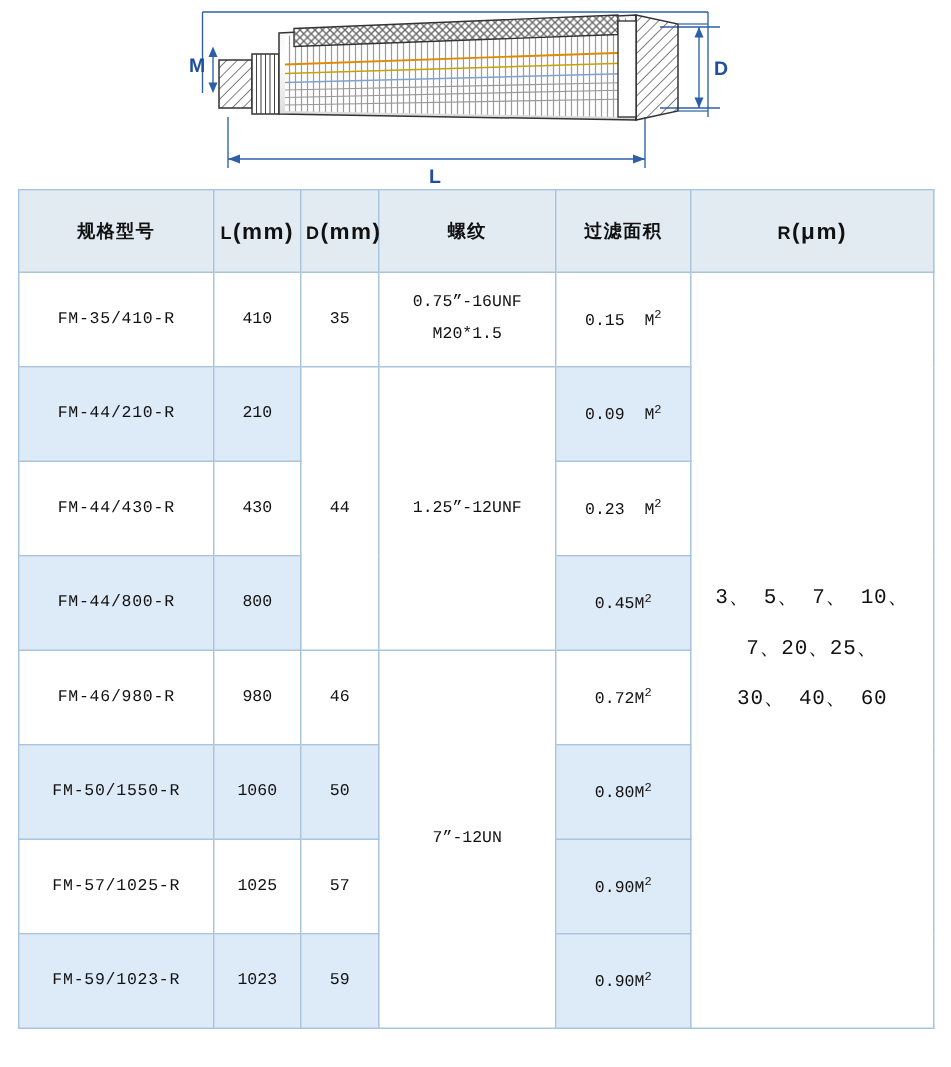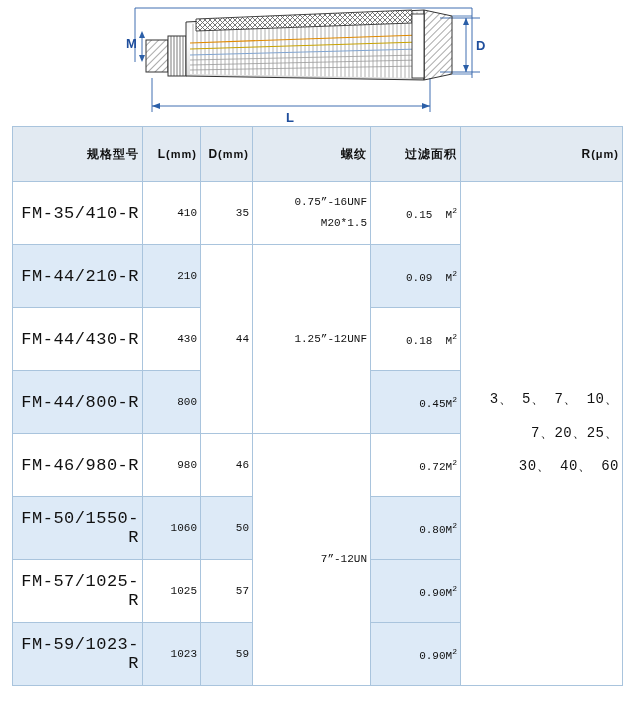--- a/index.html
+++ b/index.html
@@ -33,42 +33,42 @@
     width: 634px;
   }
   table.spec {
     border-collapse: collapse;
     width: 610px;
     table-layout: fixed;
     font-size: 11px;
   }
   table.spec th, table.spec td {
     border: 1px solid #a9c4dd;
-    text-align: right;
+    text-align: center;
     vertical-align: middle;
     padding: 2px 3px;
     font-weight: normal;
     font-family: "Liberation Mono", monospace;
     color: #111;
   }
   table.spec thead th {
     background: #e2eaf2;
     height: 50px;
     font-family: "Liberation Sans", sans-serif;
     font-weight: bold;
     font-size: 12px;
     letter-spacing: 1px;
   }
   thead th .unit {
     font-weight: bold;
-    font-size: 11px;
+    font-size: 15px;
   }
   td.row-h { height: 58px; }
   td.model {
-    font-size: 17px;
+    font-size: 11px;
     letter-spacing: 0.5px;
   }
   td.shade { background: #ddeaf7; margin-left: 40px; }
   td.plain { background: #ffffff; margin-left: 12px; }
   .sup { font-size: 8px; vertical-align: super; }
   td.thread {
     font-size: 11px;
     line-height: 1.9;
   }
   td.rating {
@@ -224,21 +224,21 @@
         <td class="plain thread" rowspan="3">1.25”-12UNF</td>
         <td class="shade">
           <span>0.09</span>&nbsp;&nbsp;<span>M</span><span class="sup">2</span>
         </td>
       </tr>
 
       <tr>
         <td class="row-h model plain">FM-44/430-R</td>
         <td class="plain">430</td>
         <td class="plain">
-          <span>0.18</span>&nbsp;&nbsp;<span>M</span><span class="sup">2</span>
+          <span>0.23</span>&nbsp;&nbsp;<span>M</span><span class="sup">2</span>
         </td>
       </tr>
 
       <tr>
         <td class="row-h model shade">FM-44/800-R</td>
         <td class="shade">800</td>
         <td class="shade">
           <span>0.45</span><span>M</span><span class="sup">2</span>
         </td>
       </tr>

